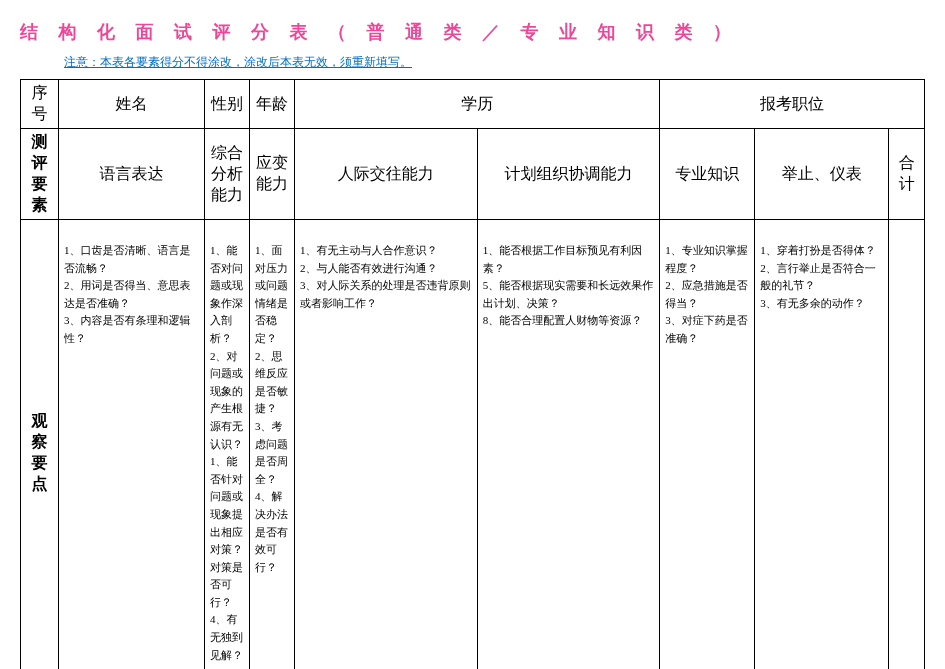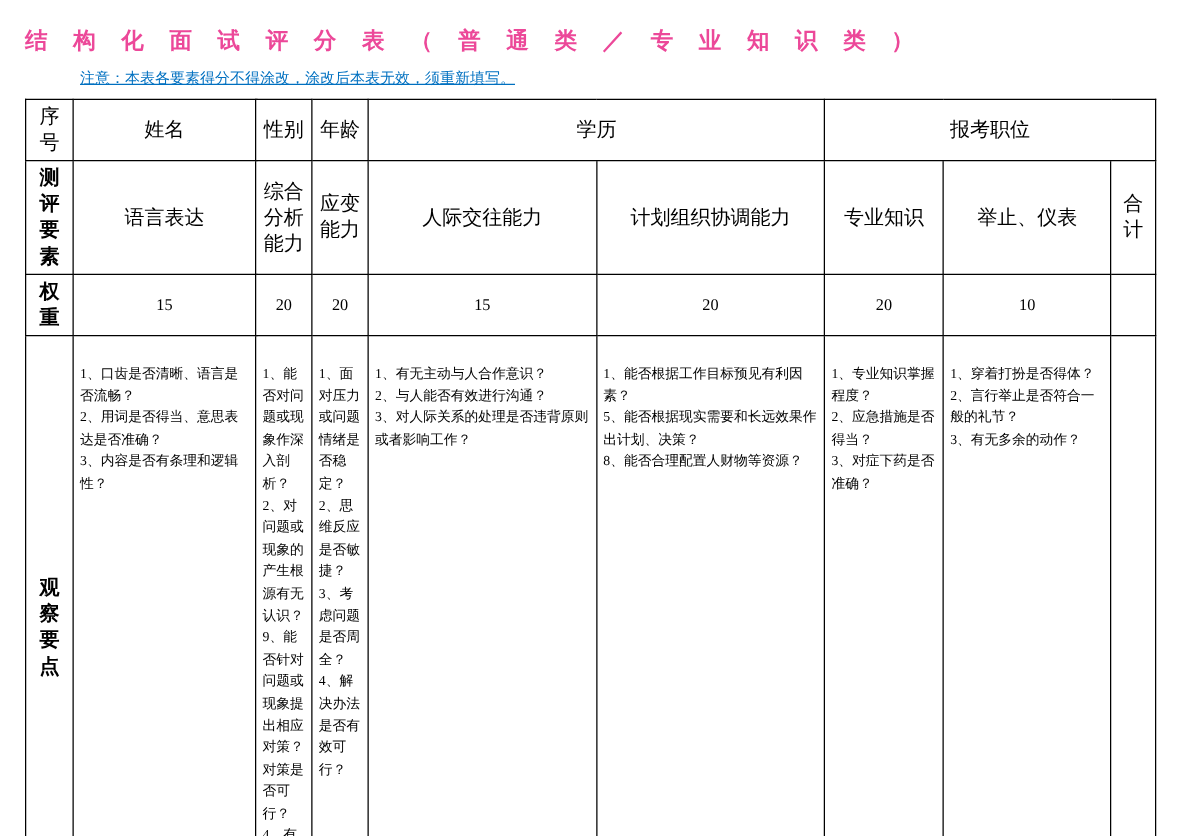--- a/index.html
+++ b/index.html
@@ -81,43 +81,32 @@
     <td colspan="2">语言表达</td>
     <td>综合分析能力</td>
     <td>应变能力</td>
     <td>人际交往能力</td>
     <td>计划组织协调能力</td>
     <td>专业知识</td>
     <td>举止、仪表</td>
     <td>合计</td>
   </tr>
 
-  <tr>
-    <td class="bold-label">权重</td>
-    <td colspan="2" class="weight-num">15</td>
-    <td class="weight-num">20</td>
-    <td class="weight-num">20</td>
-    <td class="weight-num">15</td>
-    <td class="weight-num">20</td>
-    <td class="weight-num">20</td>
-    <td class="weight-num">10</td>
-    <td></td>
-  </tr>
 
   <tr style="height:240px;">
     <td class="obs-header bold-label">观察要点</td>
     <td colspan="2" class="observation-cell">
       <span>1、口齿是否清晰、语言是否流畅？</span><br>
       <span>2、用词是否得当、意思表达是否准确？</span><br>
       <span>3、内容是否有条理和逻辑性？</span>
     </td>
     <td class="observation-cell">
       <span>1、能否对问题或现象作深入剖析？</span><br>
       <span>2、对问题或现象的产生根源有无认识？</span><br>
-      <span>9、能否针对问题或现象提出相应对策？对策是否可行？</span><br>
+      <span>1、能否针对问题或现象提出相应对策？对策是否可行？</span><br>
       <span>4、有无独到见解？</span>
     </td>
     <td class="observation-cell">
       <span>1、面对压力或问题情绪是否稳定？</span><br>
       <span>2、思维反应是否敏捷？</span><br>
       <span>3、考虑问题是否周全？</span><br>
       <span>4、解决办法是否有效可行？</span>
     </td>
     <td class="observation-cell">
       <span>1、有无主动与人合作意识？</span><br>

